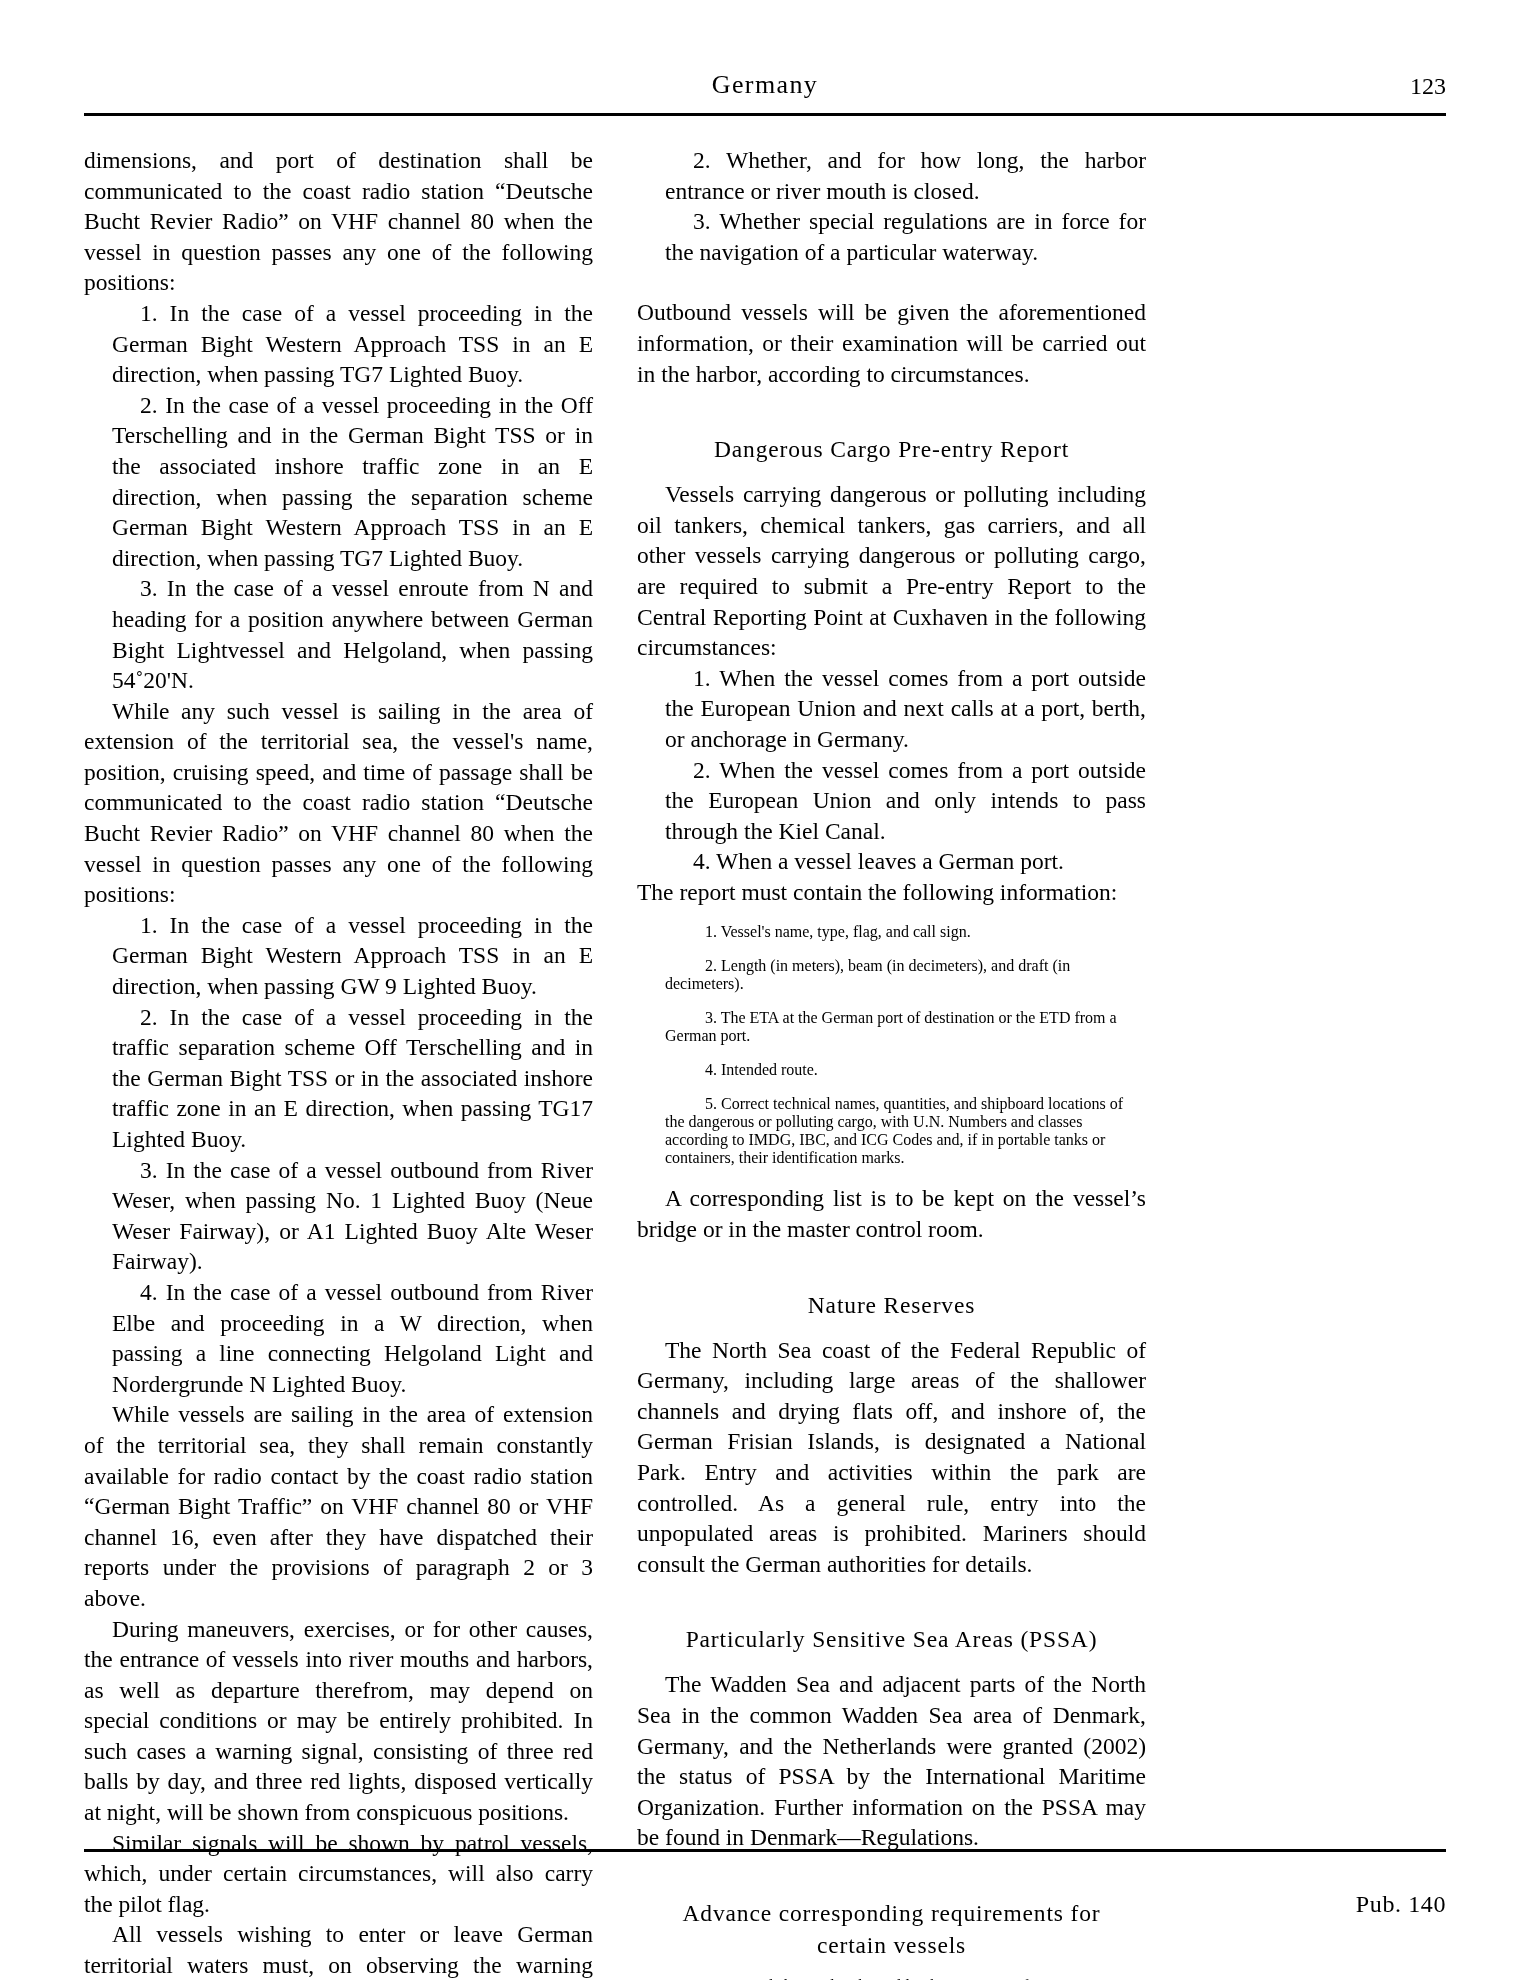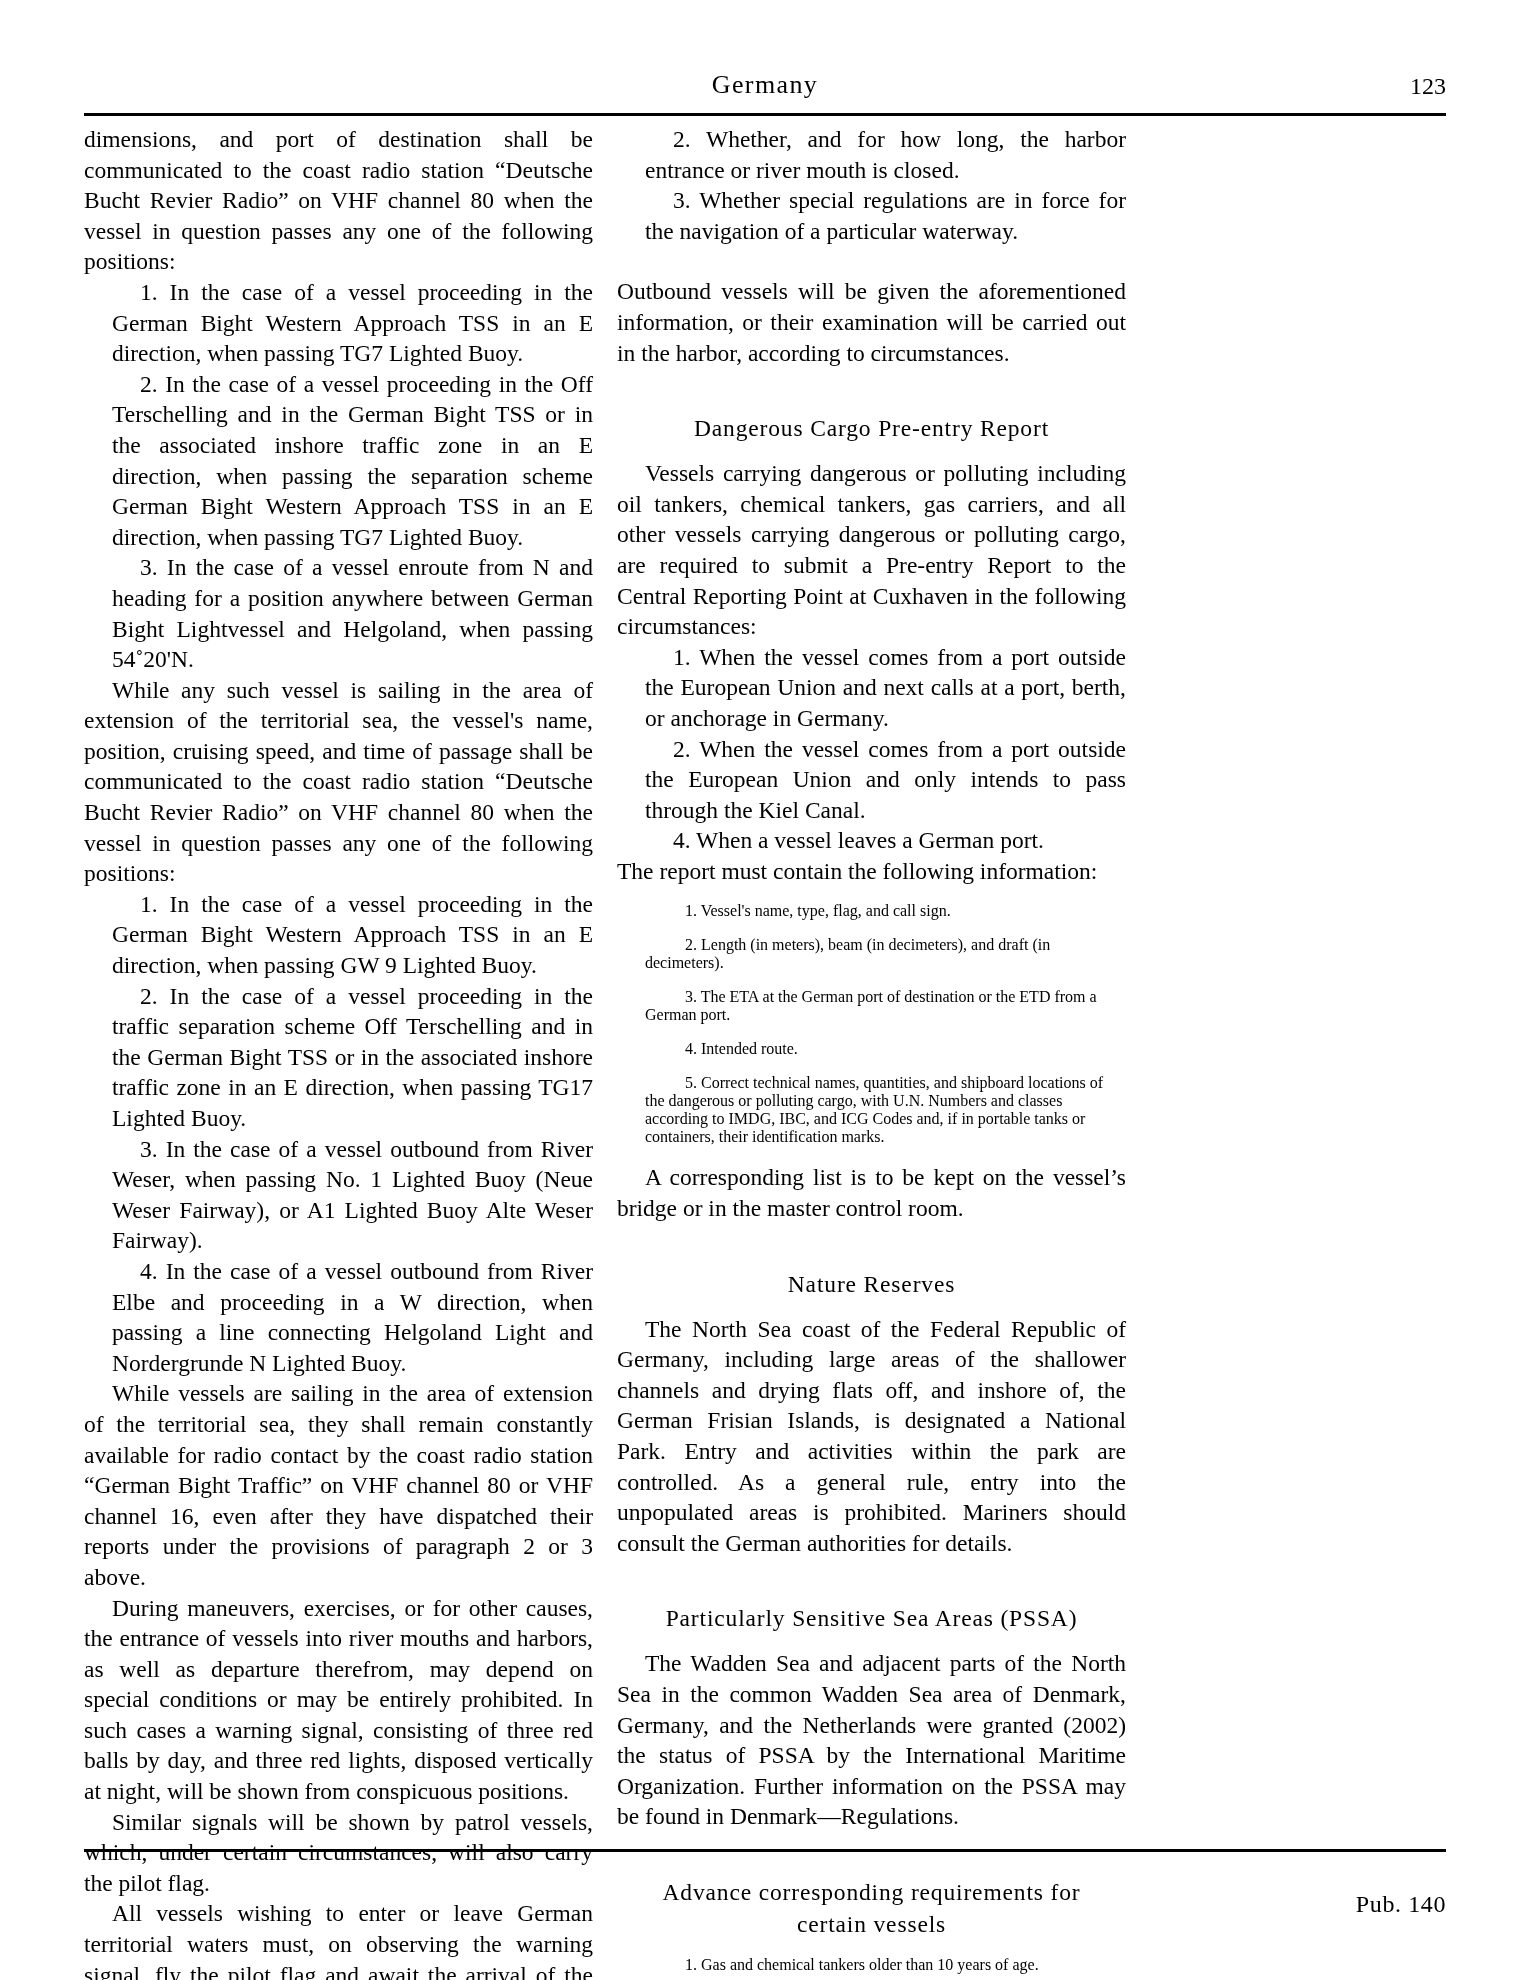--- a/index.html
+++ b/index.html
@@ -70,25 +70,25 @@
     right: 84px;
     bottom: 62px;
     font-size: 24px;
     letter-spacing: 0.6px;
   }
 
   
   .cols {
     position: absolute;
     left: 84px;
-    top: 124px;
+    top: 145px;
     width: 1362px;
     height: 1680px;
     display: flex;
-    gap: 24px;
+    gap: 44px;
   }
   .col {
     width: 509px;
     flex: 0 0 509px;
   }
 
   
   .para,
   .item,
   .cont {

